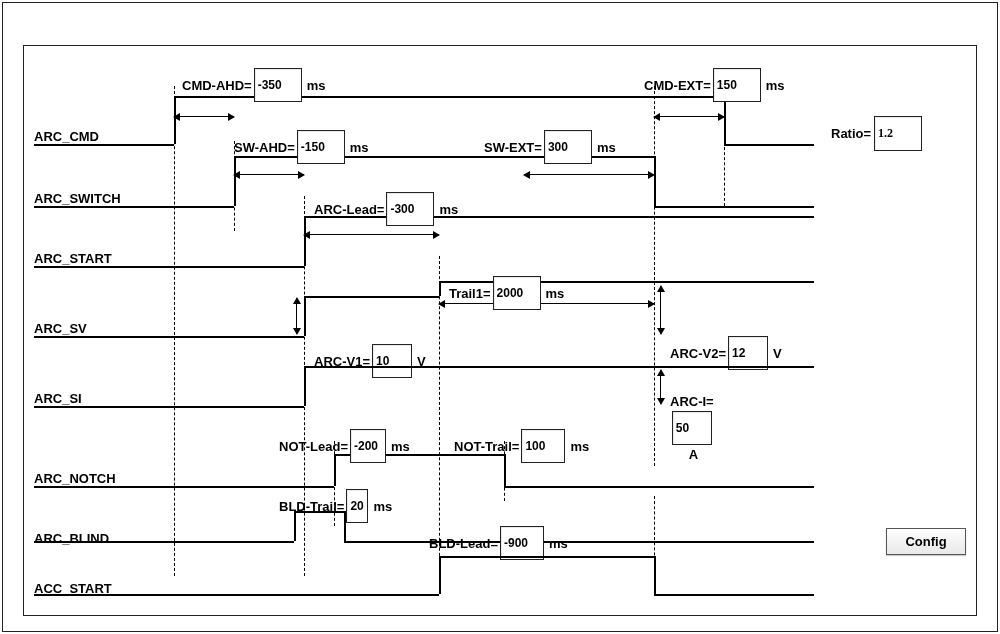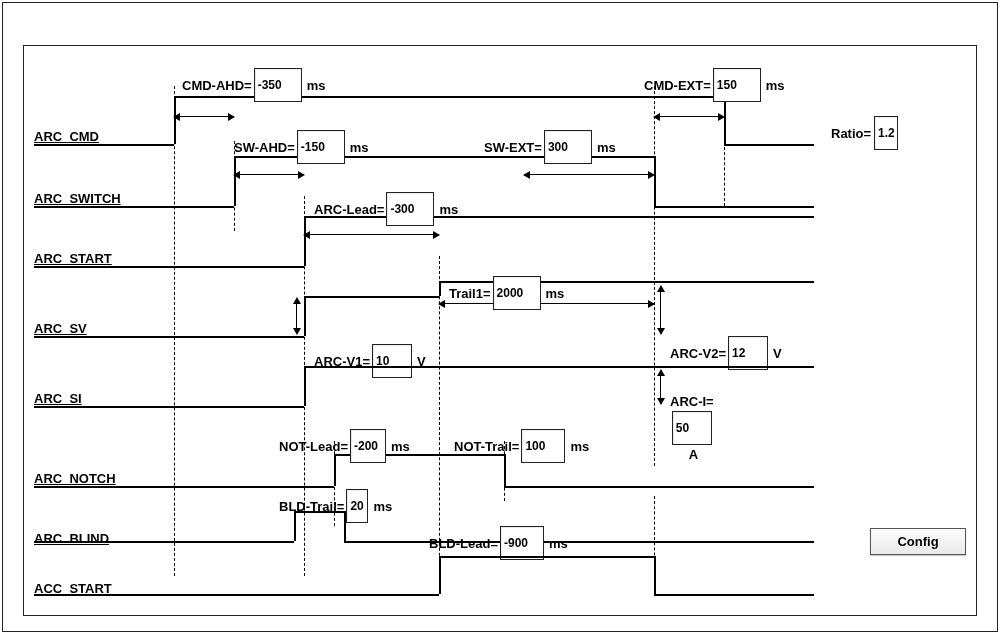--- a/index.html
+++ b/index.html
@@ -62,21 +62,20 @@
     left: 0; top: 0; right: 150px; bottom: 0;
   }
 
   
   .sig-label {
     position: absolute;
     left: 10px;
     font-family: Arial, sans-serif;
     font-weight: bold;
     font-size: 13px;
-    text-decoration: underline;
   }
 
   
   .hline { position: absolute; height: 2px; background: #000; }
   .vline { position: absolute; width: 2px; background: #000; }
   .dash  { position: absolute; border-left: 1.5px dashed #000; width:0; }
 
   
   .arrh {
     position: absolute;
@@ -144,21 +143,21 @@
   }
   .ratio-row {
     position: absolute;
     top: 70px; left: 0;
     display: flex; align-items: center; gap: 3px;
     font-size: 13px; font-weight: bold;
   }
   .btn {
     position: absolute;
     right: 0;
-    width: 96px;
+    width: 80px;
     padding: 5px 0;
     border: 1.5px solid #555;
     background: linear-gradient(#fdfdfd,#e9e9e9);
     font-family: inherit;
     font-size: 13px;
     font-weight: bold;
     cursor: pointer;
     box-shadow: 0 1px 1px rgba(0,0,0,0.2);
   }
 </style>
@@ -317,20 +316,20 @@
         <div class="vline" style="left:415px; top:510px; height:38px;"></div>
         <div class="hline" style="left:415px; top:510px; width:215px;"></div>
         <div class="vline" style="left:630px; top:510px; height:38px;"></div>
         <div class="hline" style="left:630px; top:548px; width:160px;"></div>
 
       </div>
 
       <div class="right">
         <div class="ratio-row">
           <span>Ratio=</span>
-          <input class="field" style="width: 24px;" value="1.2">
+          <input class="field" style="width: 48px; font-family: Liberation Serif, serif;" value="1.2">
         </div>
         <button class="btn" style="bottom:60px;">Config</button>
       </div>
 
     </div>
   </div>
 </div>
 
 </body></html>

